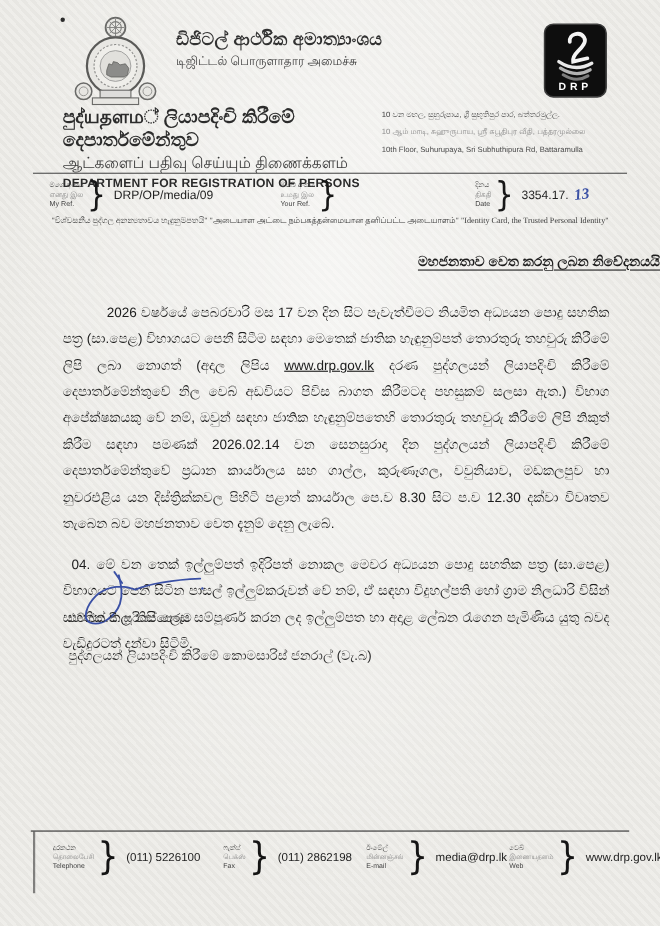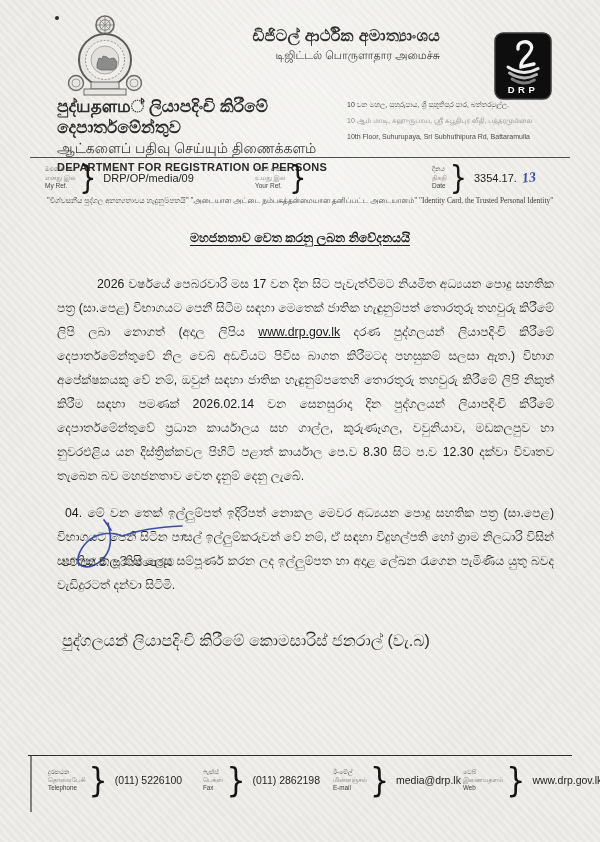--- a/index.html
+++ b/index.html
@@ -9,25 +9,25 @@
       radial-gradient(ellipse at 50% 30%, rgba(255,255,255,0.55), rgba(255,255,255,0) 70%),
       repeating-linear-gradient(47deg, rgba(120,118,112,0.05) 0 3px, rgba(255,255,255,0.04) 3px 6px),
       #edecE8;
     background-color:#eeede9;
     font-family:"Liberation Sans", sans-serif;
     color:#222; overflow:hidden;
   }
   
   .dot{position:absolute;left:55px;top:16px;width:4px;height:4px;border-radius:50%;background:#2b2b2b;}
   .emblem{position:absolute;left:60px;top:13px;width:90px;height:84px;}
-  .ministry{position:absolute;left:160px;width:280px;top:27px;text-align:right;}
+  .ministry{position:absolute;left:160px;width:280px;top:27px;text-align:left;}
   .ministry .m-si{font-size:16px;font-weight:bold;color:#323232;letter-spacing:0.3px;}
   .ministry .m-ta{font-size:11px;color:#3c3c3c;margin-top:4px;}
   .ministry .m-en{font-size:12.5px;font-weight:bold;color:#2e2e2e;margin-top:4px;letter-spacing:0.4px;}
-  .drp-logo{position:absolute;right:48px;top:32px;width:58px;height:84px;}
+  .drp-logo{position:absolute;right:48px;top:21px;width:58px;height:84px;}
   
   .dept{position:absolute;left:57px;top:97px;width:290px;}
   .dept .d-si{font-size:17px;font-weight:bold;color:#2c2c2c;}
   .dept .d-ta{font-size:14px;color:#3a3a3a;margin-top:2px;}
   .dept .d-en{font-size:11px;font-weight:bold;color:#2a2a2a;margin-top:3px;letter-spacing:0.2px;}
   .addr{position:absolute;left:347px;top:101px;width:218px;}
   .addr div{font-size:7px;line-height:8px;margin-bottom:8px;white-space:nowrap;}
   .addr .a-si{color:#3a3a3a;}
   .addr .a-ta{color:#8a8a8a;}
   .addr .a-en{color:#4a4a4a;}
@@ -36,29 +36,29 @@
   .ref-group{position:absolute;top:163px;display:flex;align-items:center;}
   .g1{left:45px;} .g2{left:255px;} .g3{left:432px;}
   .ref-labels{display:flex;flex-direction:column;font-size:6.5px;line-height:8.5px;color:#444;margin-right:3px;}
   .ref-labels .l-ta{color:#888;}
   .brace{font-size:27px;font-weight:400;color:#171717;font-family:"DejaVu Sans",sans-serif;transform:scaleY(1.15);line-height:30px;}
   .ref-value{font-size:11px;color:#1f1f1f;margin-left:7px;white-space:nowrap;}
   .date-hand{display:inline-block;color:#3a50a5;font-size:14px;font-weight:bold;font-style:italic;font-family:"Liberation Serif",serif;transform:rotate(-7deg);margin-left:5px;}
   
   .motto{position:absolute;top:196px;left:15px;right:15px;text-align:center;font-size:7.4px;color:#3b3b3b;font-family:"Liberation Serif",serif;white-space:nowrap;}
   
-  .title{position:absolute;top:231px;left:0;right:0;text-align:center;font-size:12.5px;font-weight:bold;color:#1d1d1d;text-decoration:underline;text-underline-offset:3px;}
+  .title{position:absolute;top:231px;left:0;right:0;text-align:right;font-size:12.5px;font-weight:bold;color:#1d1d1d;text-decoration:underline;text-underline-offset:3px;}
   .body-text{position:absolute;top:260px;left:57px;width:497px;font-size:12.3px;line-height:24px;text-align:justify;color:#1c1c1c;}
   .para1{text-indent:40px;}
   .para2{margin-top:8px;text-indent:8px;}
   .link{text-decoration:underline;}
   
   .sig-svg{position:absolute;left:62px;top:518px;}
   .sig-name{position:absolute;left:62px;top:556px;font-size:11px;color:#2a2a2a;}
-  .sig-title{position:absolute;left:62px;top:632px;font-size:16px;color:#2a2a2a;}
+  .sig-title{position:absolute;left:62px;top:589px;font-size:12px;color:#2a2a2a;}
   
   .hr2{position:absolute;left:28px;right:28px;top:755px;border-top:1.6px solid #2e2e2e;}
   .scan-edge{position:absolute;left:30px;top:756px;width:1.5px;height:56px;background:rgba(40,40,40,0.55);}
   .f-group{position:absolute;top:763px;display:flex;align-items:center;}
   .ft{left:48px;} .ff{left:203px;} .fe{left:333px;} .fw{left:463px;}
   .f-labels{display:flex;flex-direction:column;font-size:6.3px;line-height:8px;color:#3d3d3d;margin-right:3px;}
   .f-labels .l-ta{color:#8a8a8a;}
   .f-brace{font-size:30px;font-weight:400;color:#141414;font-family:"DejaVu Sans",sans-serif;transform:scaleY(1.15);line-height:34px;}
   .f-value{font-size:10.5px;color:#1e1e1e;margin-left:7px;white-space:nowrap;}
 </style>

